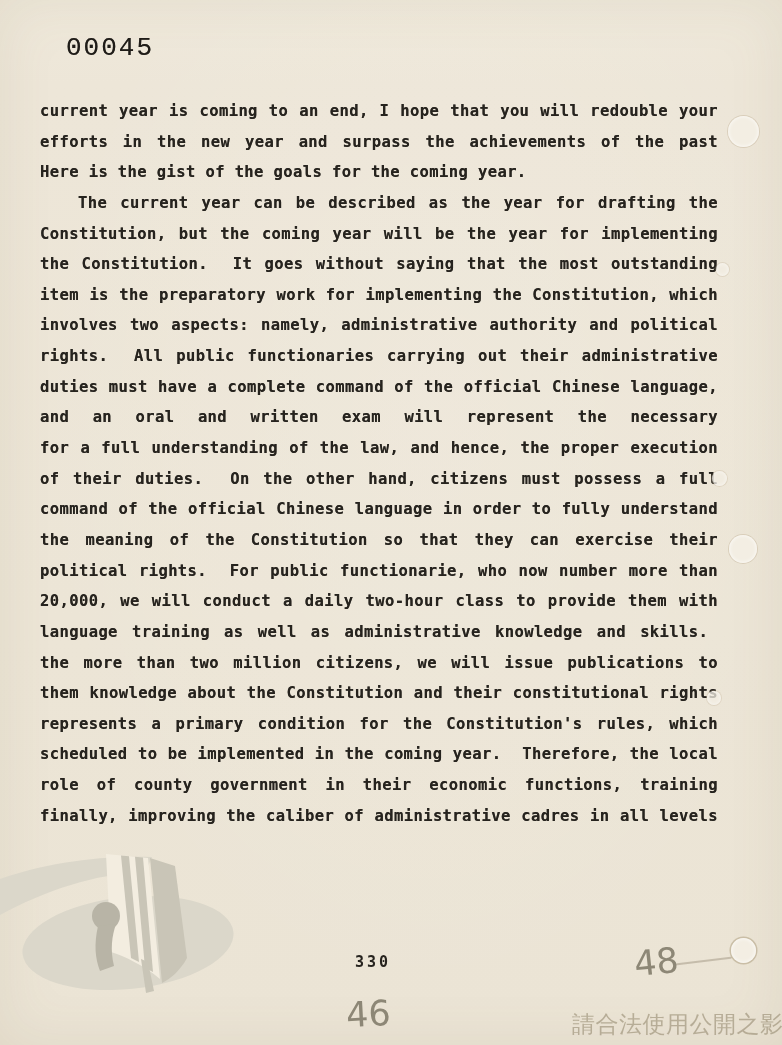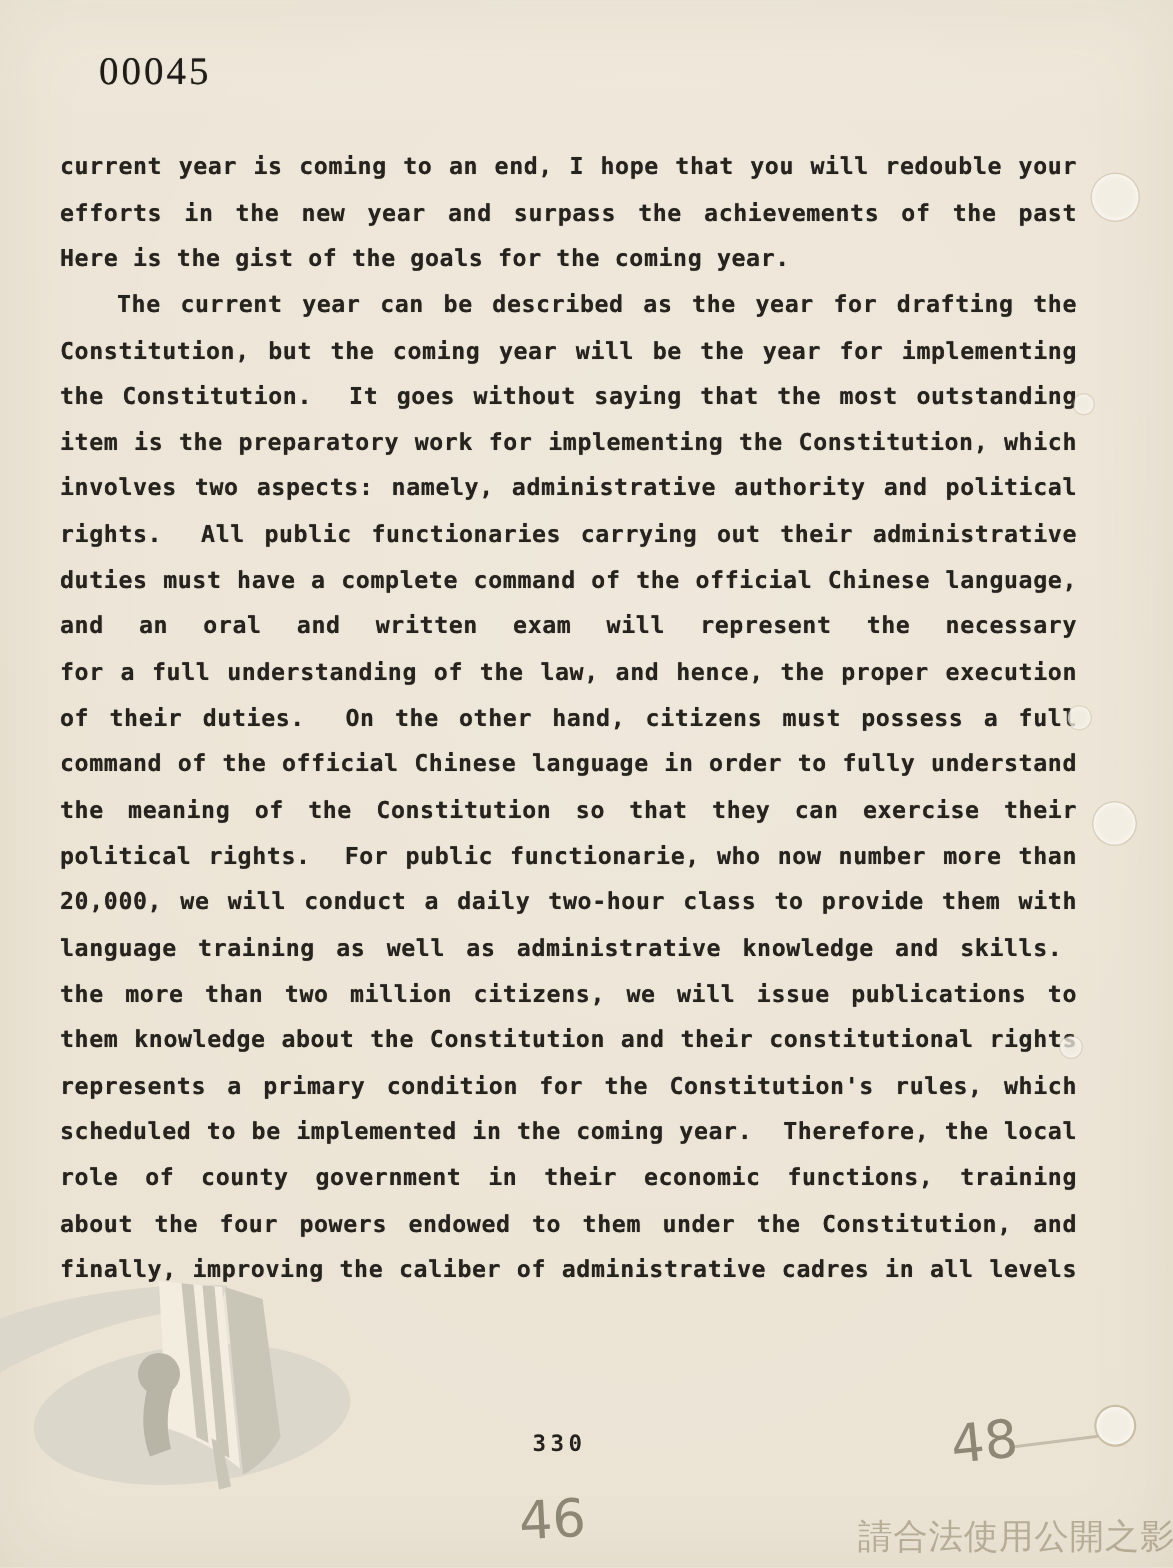--- a/index.html
+++ b/index.html
@@ -27,21 +27,21 @@
     color:#26231e;
     text-shadow:0 0 0.5px rgba(38,35,30,0.65);
     text-align:justify;text-align-last:justify;
     overflow:hidden;white-space:normal;
   }
   .tline.indent{padding-left:38px;}
   .tline.nojust{text-align:left;text-align-last:left;}
   
   .stamp{
     position:absolute;left:66px;top:33px;z-index:3;
-    font-family:Liberation Serif, serif;
+    font-family:Liberation Mono, monospace;
     font-size:26px;letter-spacing:2px;color:#1f1c18;
     text-shadow:0 0 0.6px rgba(30,28,24,0.6);
   }
   
   .pagenum{
     position:absolute;left:355px;top:953px;z-index:3;
     font-size:15px;font-weight:bold;letter-spacing:3px;color:#26231e;
   }
   
   .hw{
@@ -121,21 +121,20 @@
       <div class="tline">command of the official Chinese language in order to fully understand</div>
       <div class="tline">the meaning of the Constitution so that they can exercise their</div>
       <div class="tline">political rights.&nbsp; For public functionarie, who now number more than</div>
       <div class="tline">20,000, we will conduct a daily two-hour class to provide them with</div>
       <div class="tline">language training as well as administrative knowledge and skills.&nbsp; For</div>
       <div class="tline">the more than two million citizens, we will issue publications to give</div>
       <div class="tline">them knowledge about the Constitution and their constitutional rights</div>
       <div class="tline">represents a primary condition for the Constitution's rules, which are</div>
       <div class="tline">scheduled to be implemented in the coming year.&nbsp; Therefore, the local</div>
       <div class="tline">role of county government in their economic functions, training people</div>
-      <div class="tline">about the four powers endowed to them under the Constitution, and</div>
       <div class="tline">finally, improving the caliber of administrative cadres in all levels</div>
     </div>
 
   <div class="pagenum">330</div>
 
   <div class="hw hw46">46</div>
   <div class="hw hw48">48</div>
   <div class="pencil-line"></div>
 
   <div class="cjk">請合法使用公開之影像</div>

